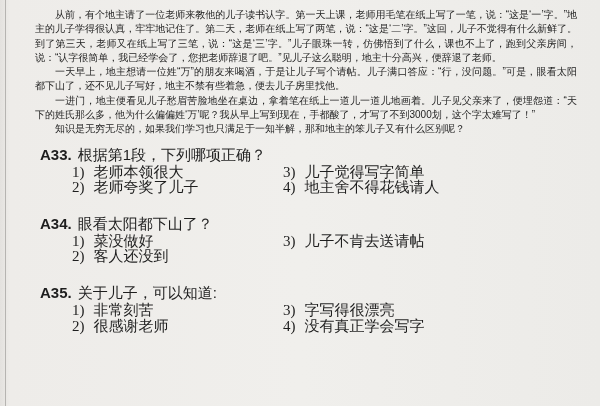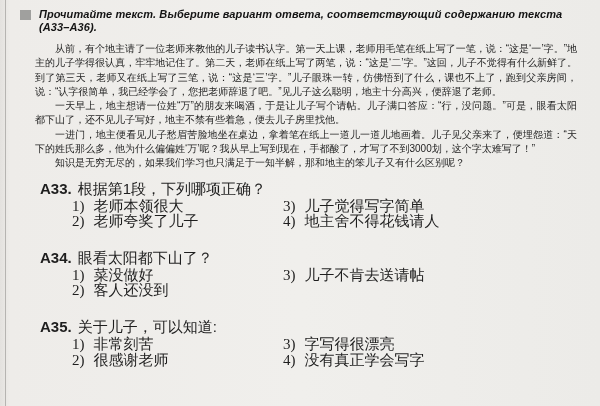--- a/index.html
+++ b/index.html
@@ -52,24 +52,20 @@
     font-family:Liberation Serif, serif;
   }
   .opt{white-space:nowrap;}
   .opt-num{margin-right:9px;}
 </style>
 </head>
 <body>
 
 <div class="page">
 
-  <div class="header">
-    <span class="bullet"></span>
-    <span class="instruction">Прочитайте текст. Выберите вариант ответа, соответствующий содержанию текста (А33–А36).</span>
-  </div>
 
   <div class="passage">
     <p>从前，有个地主请了一位老师来教他的儿子读书认字。第一天上课，老师用毛笔在纸上写了一笔，说：“这是‘一’字。”地主的儿子学得很认真，牢牢地记住了。第二天，老师在纸上写了两笔，说：“这是‘二’字。”这回，儿子不觉得有什么新鲜了。到了第三天，老师又在纸上写了三笔，说：“这是‘三’字。”儿子眼珠一转，仿佛悟到了什么，课也不上了，跑到父亲房间，说：“认字很简单，我已经学会了，您把老师辞退了吧。”见儿子这么聪明，地主十分高兴，便辞退了老师。</p>
     <p>一天早上，地主想请一位姓“万”的朋友来喝酒，于是让儿子写个请帖。儿子满口答应：“行，没问题。”可是，眼看太阳都下山了，还不见儿子写好，地主不禁有些着急，便去儿子房里找他。</p>
     <p>一进门，地主便看见儿子愁眉苦脸地坐在桌边，拿着笔在纸上一道儿一道儿地画着。儿子见父亲来了，便埋怨道：“天下的姓氏那么多，他为什么偏偏姓‘万’呢？我从早上写到现在，手都酸了，才写了不到3000划，这个字太难写了！”</p>
     <p>知识是无穷无尽的，如果我们学习也只满足于一知半解，那和地主的笨儿子又有什么区别呢？</p>
   </div>
 
   <div class="questions">
 

